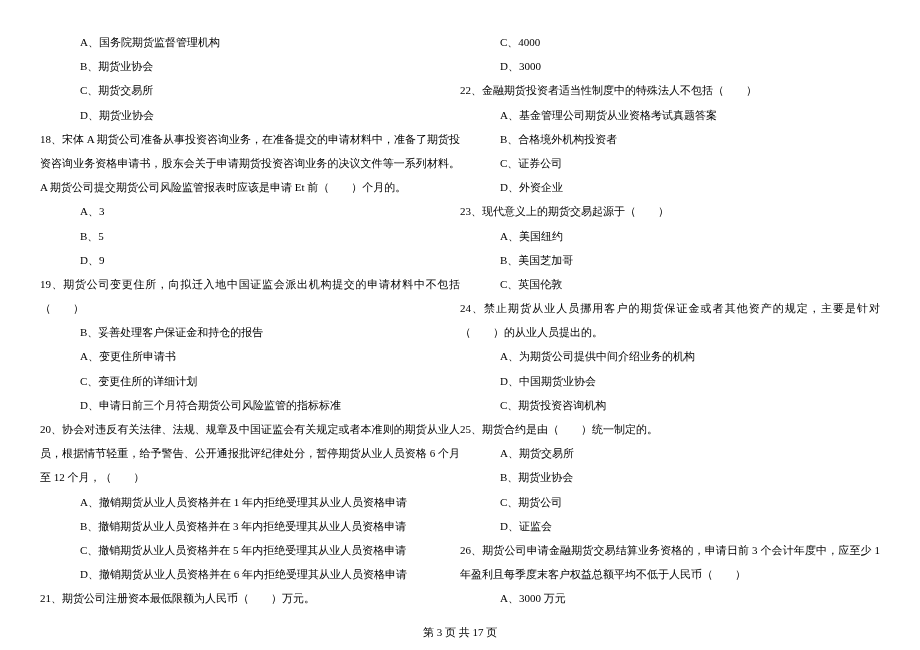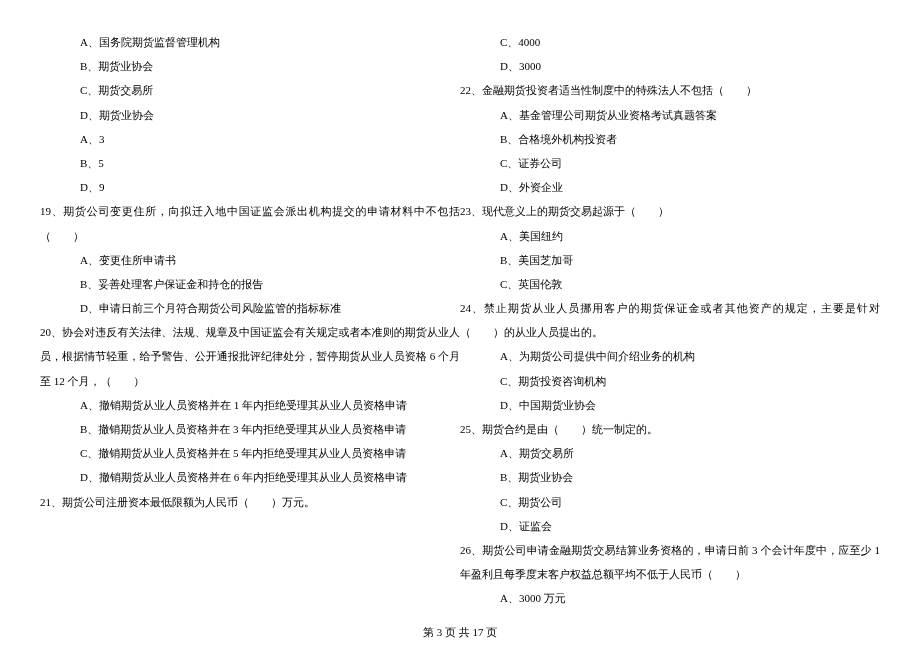--- a/index.html
+++ b/index.html
@@ -37,26 +37,28 @@
   </style>
 </head>
 <body>
 
 <div class="page">
   <div class="column">
     <div class="option">A、国务院期货监督管理机构</div>
     <div class="option">B、期货业协会</div>
     <div class="option">C、期货交易所</div>
     <div class="option">D、期货业协会</div>
+    <div class="question">18、宋体 A 期货公司准备从事投资咨询业务，在准备提交的申请材料中，准备了期货投资咨询业务资格申请书，股东会关于申请期货投资咨询业务的决议文件等一系列材料。A 期货公司提交期货公司风险监管报表时应该是申请 Et 前（　　）个月的。</div>
     <div class="option">A、3</div>
     <div class="option">B、5</div>
     <div class="option">D、9</div>
     <div class="question">19、期货公司变更住所，向拟迁入地中国证监会派出机构提交的申请材料中不包括（　　）</div>
+    <div class="option">B、妥善处理客户保证金和持仓的报告</div>
     <div class="option">A、变更住所申请书</div>
-    <div class="option">B、妥善处理客户保证金和持仓的报告</div>
+    <div class="option">C、变更住所的详细计划</div>
     <div class="option">D、申请日前三个月符合期货公司风险监管的指标标准</div>
     <div class="question">20、协会对违反有关法律、法规、规章及中国证监会有关规定或者本准则的期货从业人员，根据情节轻重，给予警告、公开通报批评纪律处分，暂停期货从业人员资格 6 个月至 12 个月，（　　）</div>
     <div class="option">A、撤销期货从业人员资格并在 1 年内拒绝受理其从业人员资格申请</div>
     <div class="option">B、撤销期货从业人员资格并在 3 年内拒绝受理其从业人员资格申请</div>
     <div class="option">C、撤销期货从业人员资格并在 5 年内拒绝受理其从业人员资格申请</div>
     <div class="option">D、撤销期货从业人员资格并在 6 年内拒绝受理其从业人员资格申请</div>
     <div class="question">21、期货公司注册资本最低限额为人民币（　　）万元。</div>
 
   </div>
 
@@ -67,22 +69,22 @@
     <div class="option">A、基金管理公司期货从业资格考试真题答案</div>
     <div class="option">B、合格境外机构投资者</div>
     <div class="option">C、证券公司</div>
     <div class="option">D、外资企业</div>
     <div class="question">23、现代意义上的期货交易起源于（　　）</div>
     <div class="option">A、美国纽约</div>
     <div class="option">B、美国芝加哥</div>
     <div class="option">C、英国伦敦</div>
     <div class="question">24、禁止期货从业人员挪用客户的期货保证金或者其他资产的规定，主要是针对（　　）的从业人员提出的。</div>
     <div class="option">A、为期货公司提供中间介绍业务的机构</div>
+    <div class="option">D、中国期货业协会</div>
     <div class="option">C、期货投资咨询机构</div>
-    <div class="option">D、中国期货业协会</div>
     <div class="question">25、期货合约是由（　　）统一制定的。</div>
     <div class="option">A、期货交易所</div>
     <div class="option">B、期货业协会</div>
     <div class="option">C、期货公司</div>
     <div class="option">D、证监会</div>
     <div class="question">26、期货公司申请金融期货交易结算业务资格的，申请日前 3 个会计年度中，应至少 1 年盈利且每季度末客户权益总额平均不低于人民币（　　）</div>
     <div class="option">A、3000 万元</div>
   </div>
 </div>
 

